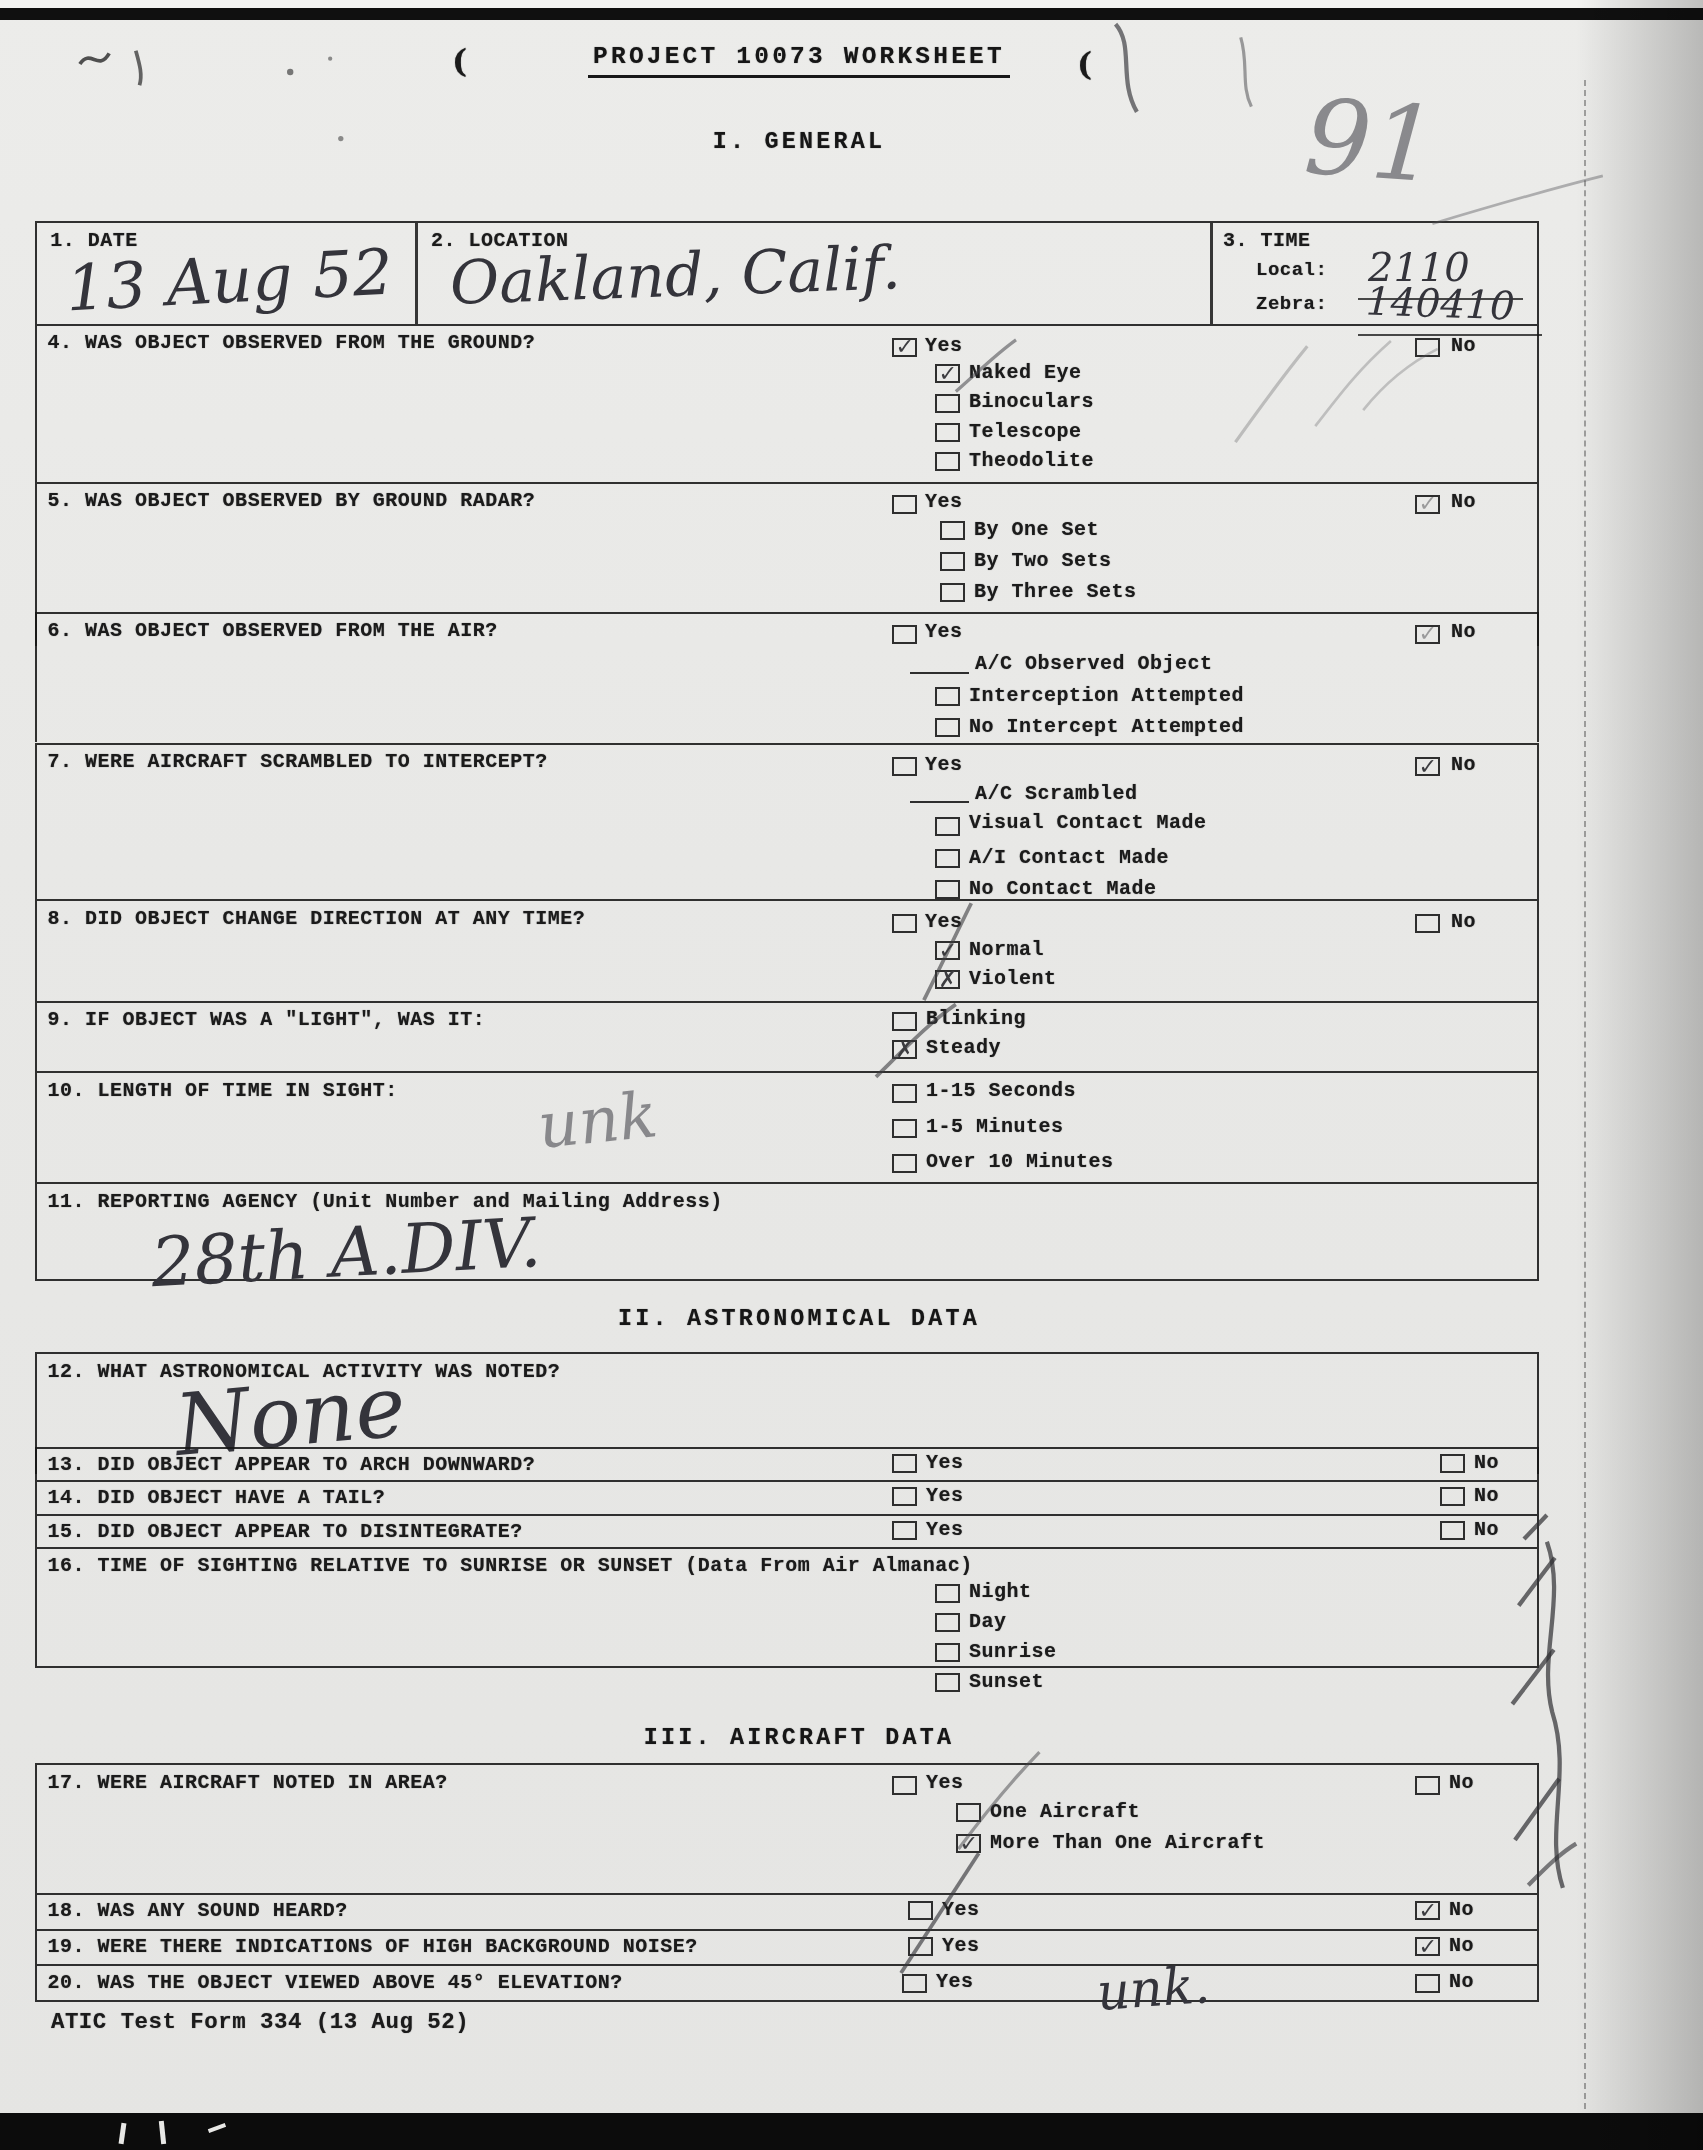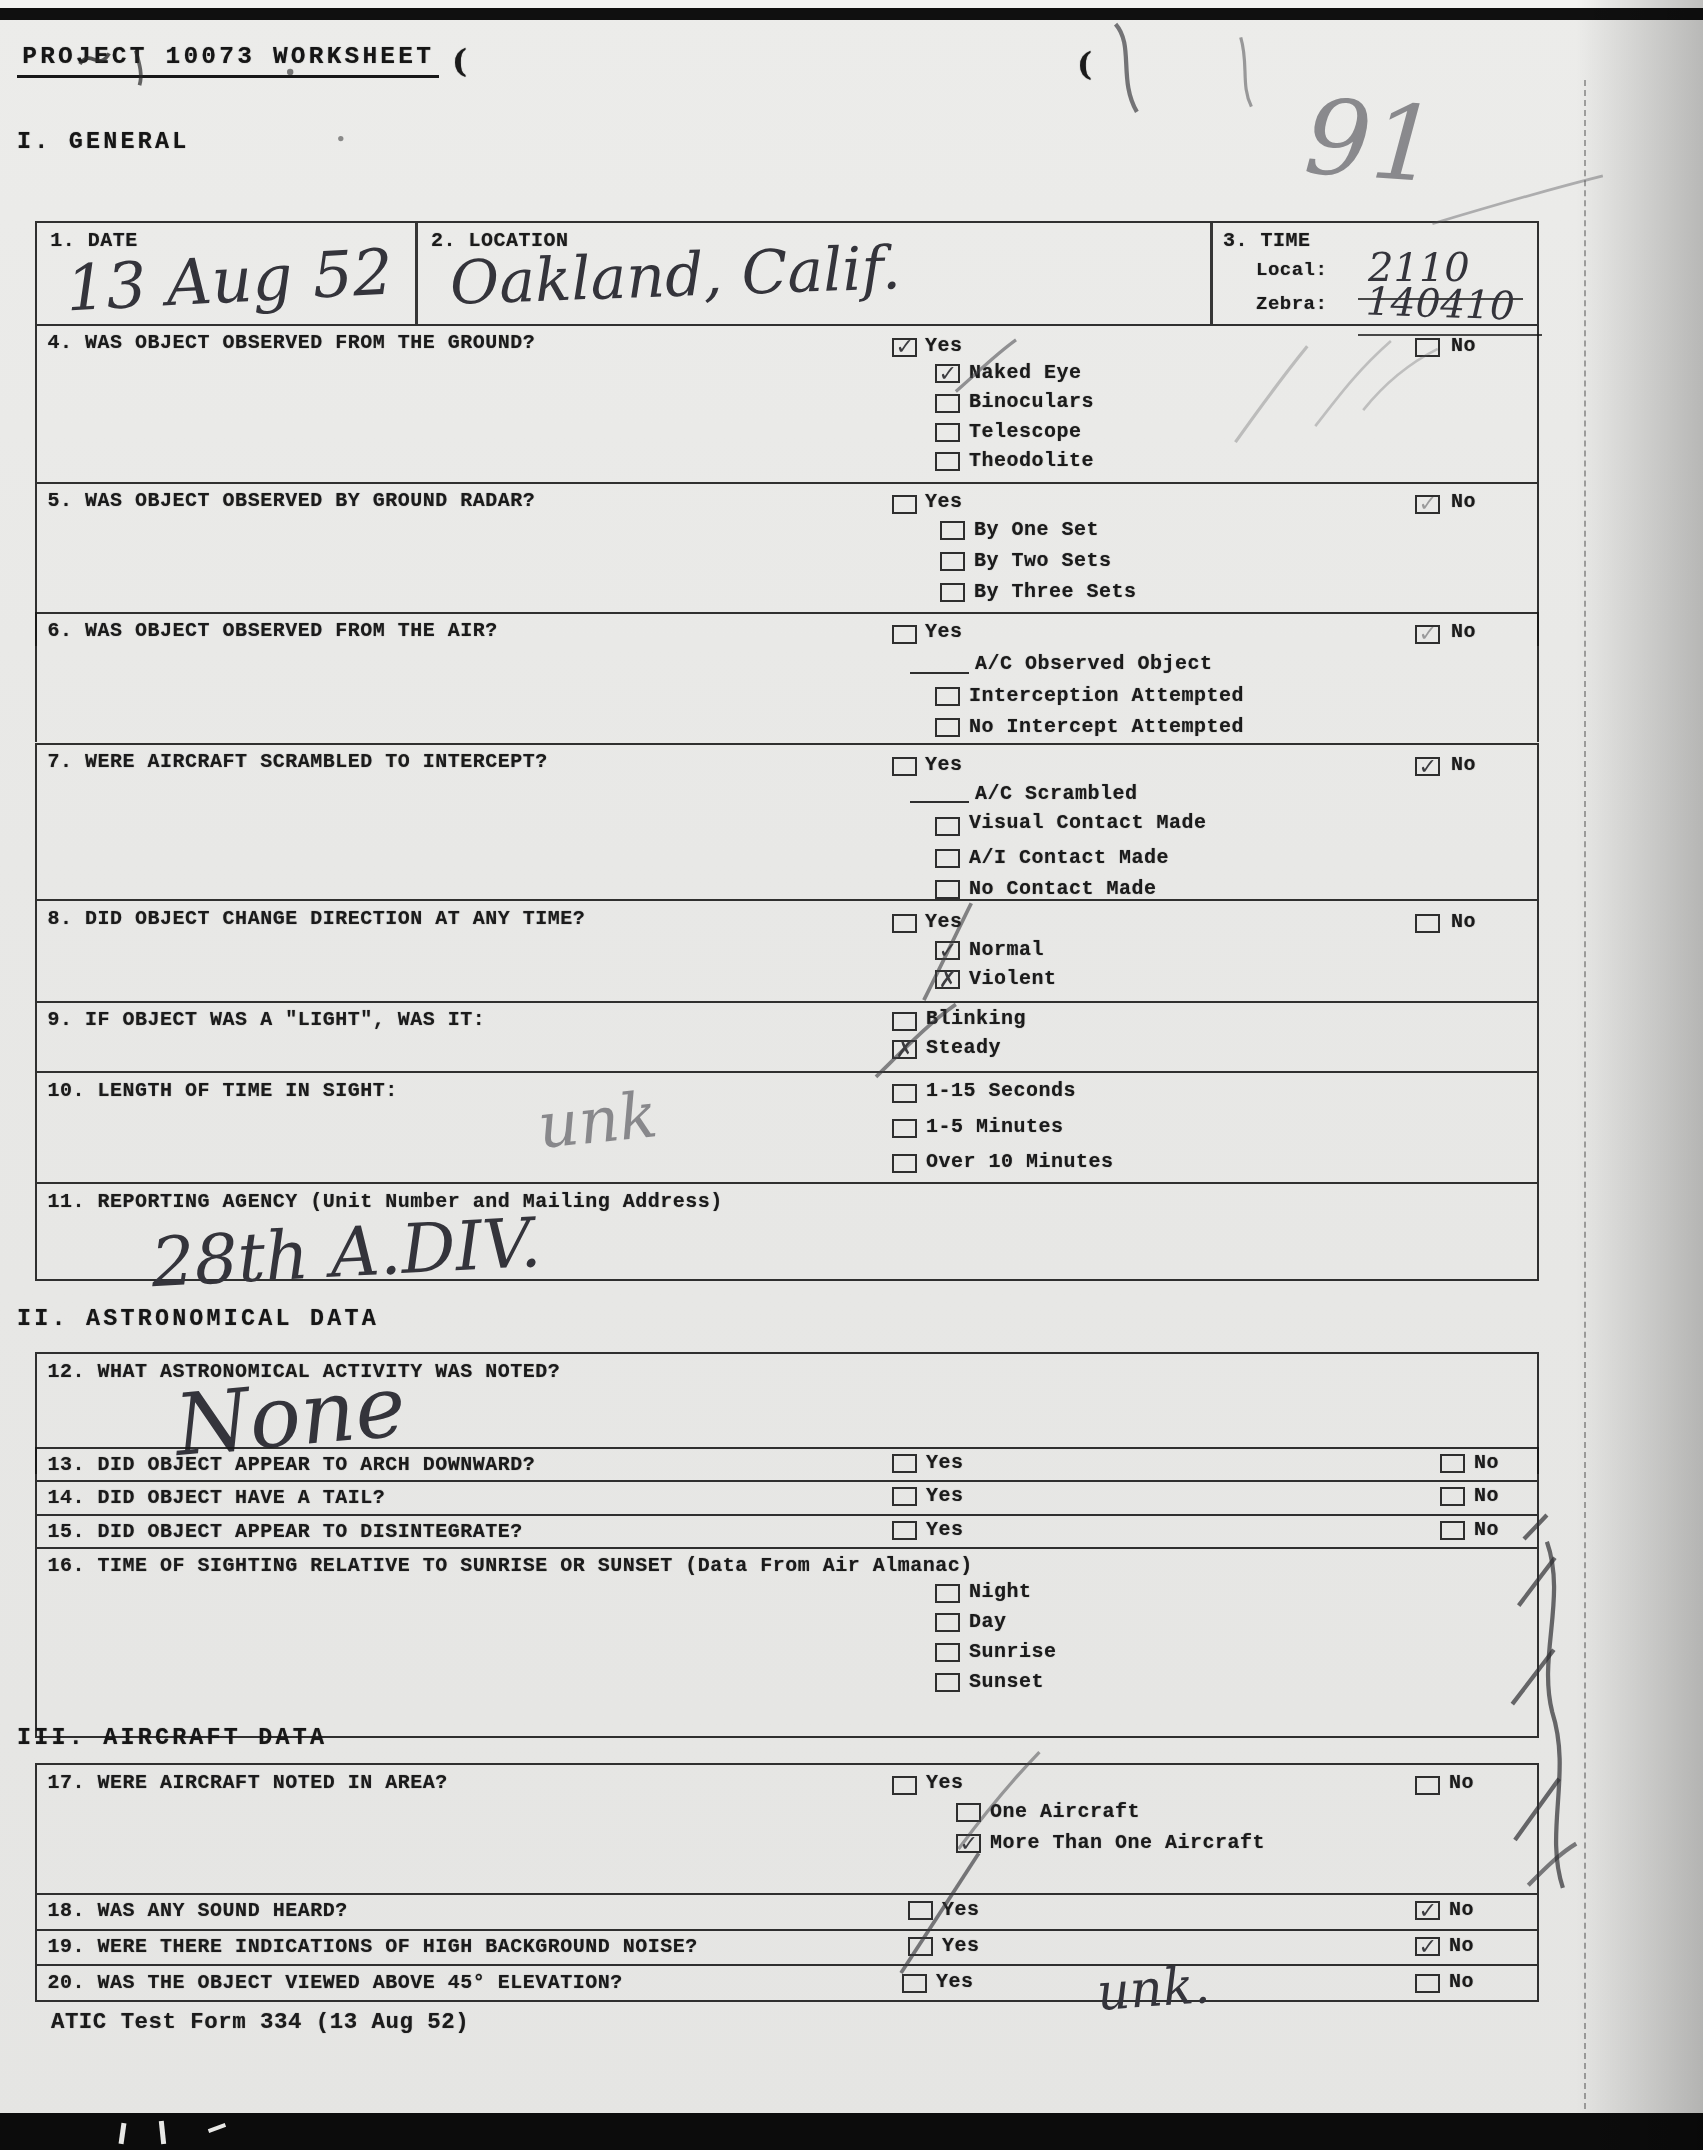--- a/index.html
+++ b/index.html
@@ -4,21 +4,21 @@
 <style>
   html,body{margin:0;padding:0;background:#9a9a98;}
   .stage{position:relative;width:1704px;height:2151px;overflow:hidden;
          background:linear-gradient(180deg,#ececea 0%,#e8e8e6 40%,#e5e5e3 100%);
          font-family:"Liberation Mono","DejaVu Sans Mono",monospace;}
   
   .q{position:absolute;font-family:"Liberation Mono","DejaVu Sans Mono",monospace;
      font-size:20px;font-weight:700;color:#1b1b1b;white-space:nowrap;letter-spacing:0.5px;
      text-shadow:0 0 1.1px rgba(20,20,20,.55);}
   .small{font-size:19px;}
-  .heading{position:absolute;left:17px;width:1504px;font-weight:700;
+  .heading{position:absolute;left:47px;width:1504px;text-align:center;font-weight:700;
      color:#161616;letter-spacing:3.2px;text-shadow:0 0 1.1px rgba(20,20,20,.55);
      font-family:"Liberation Mono","DejaVu Sans Mono",monospace;}
   .title-inner{display:inline-block;border-bottom:3.2px solid #181818;padding:0 5.3px 5.3px 5.3px;}
   
   .row{position:absolute;left:35px;width:1504px;box-sizing:border-box;
        border:2.7px solid rgba(22,22,22,.88);border-bottom:none;}
   .row.rb{border-bottom:2.7px solid rgba(22,22,22,.88);}
   .vdiv{position:absolute;top:0;bottom:0;width:2.7px;background:rgba(22,22,22,.85);}
   
   .cb{position:absolute;width:24.5px;height:19px;border:2.1px solid rgba(25,25,25,.9);
@@ -271,21 +271,21 @@
     <span class="cb" style="left:855px;top:5.3px;">
         <span class="mk"></span>
       </span>
     <div class="q" style="left:889px;top:2.1px;">Yes</div>
     <span class="cb" style="left:1403px;top:5.3px;">
         <span class="mk"></span>
       </span>
     <div class="q" style="left:1437px;top:2.1px;">No</div>
   </div>
 
-  <div class="row rb" style="top:1547px;height:191px;">
+  <div class="row rb" style="top:1547px;height:121px;">
     <div class="q" style="left:10.6px;top:5.3px;">16. TIME OF SIGHTING RELATIVE TO SUNRISE OR SUNSET (Data From Air Almanac)</div>
     <span class="cb" style="left:898px;top:35px;">
         <span class="mk"></span>
       </span>
     <div class="q" style="left:932px;top:31px;">Night</div>
     <span class="cb" style="left:898px;top:64px;">
         <span class="mk"></span>
       </span>
     <div class="q" style="left:932px;top:61px;">Day</div>
     <span class="cb" style="left:898px;top:94px;">

